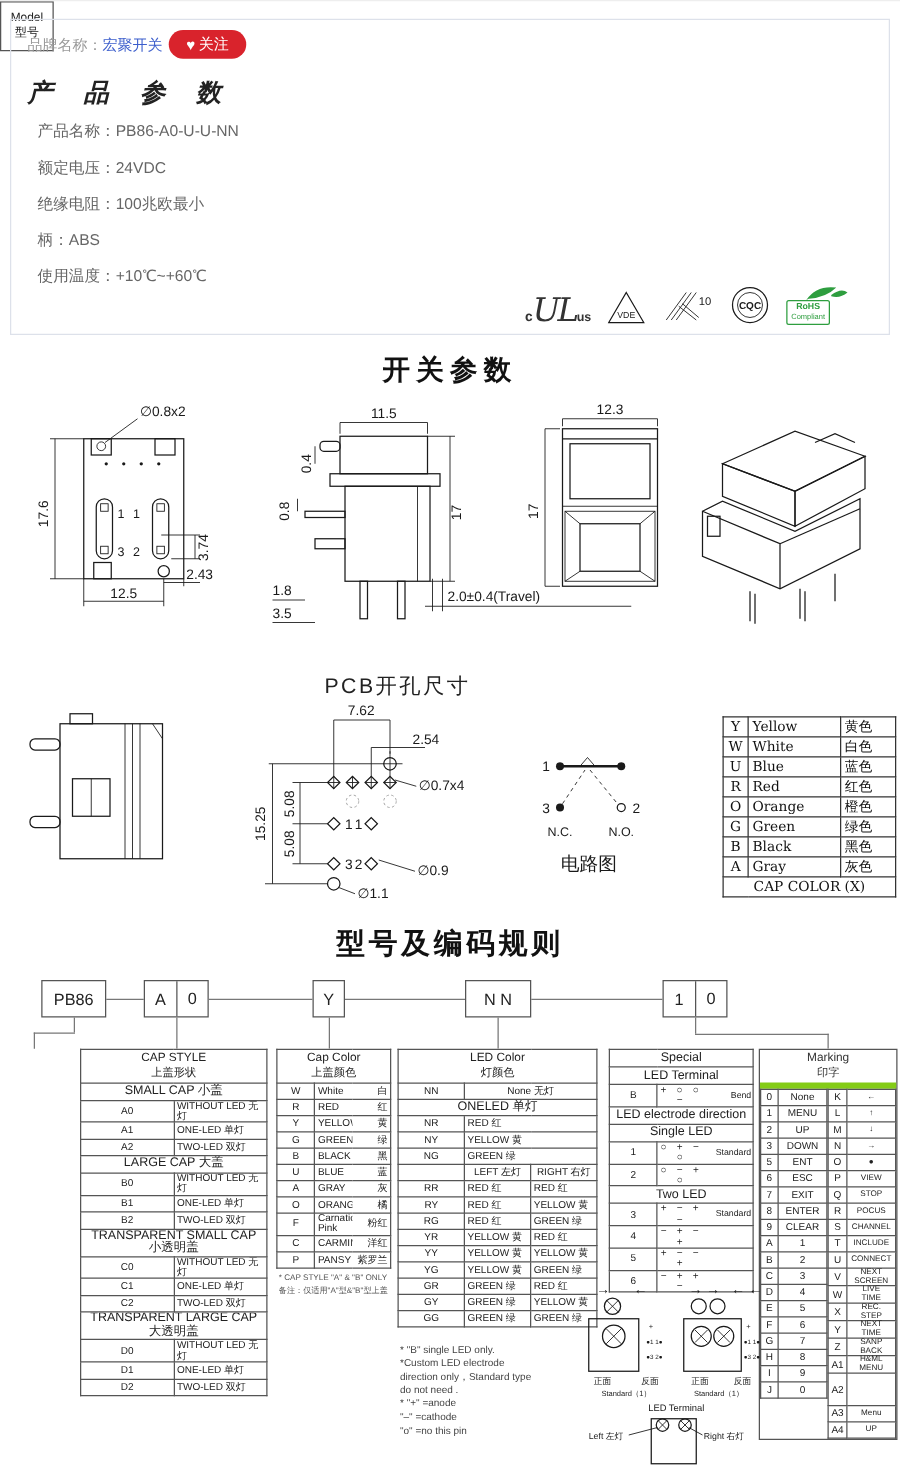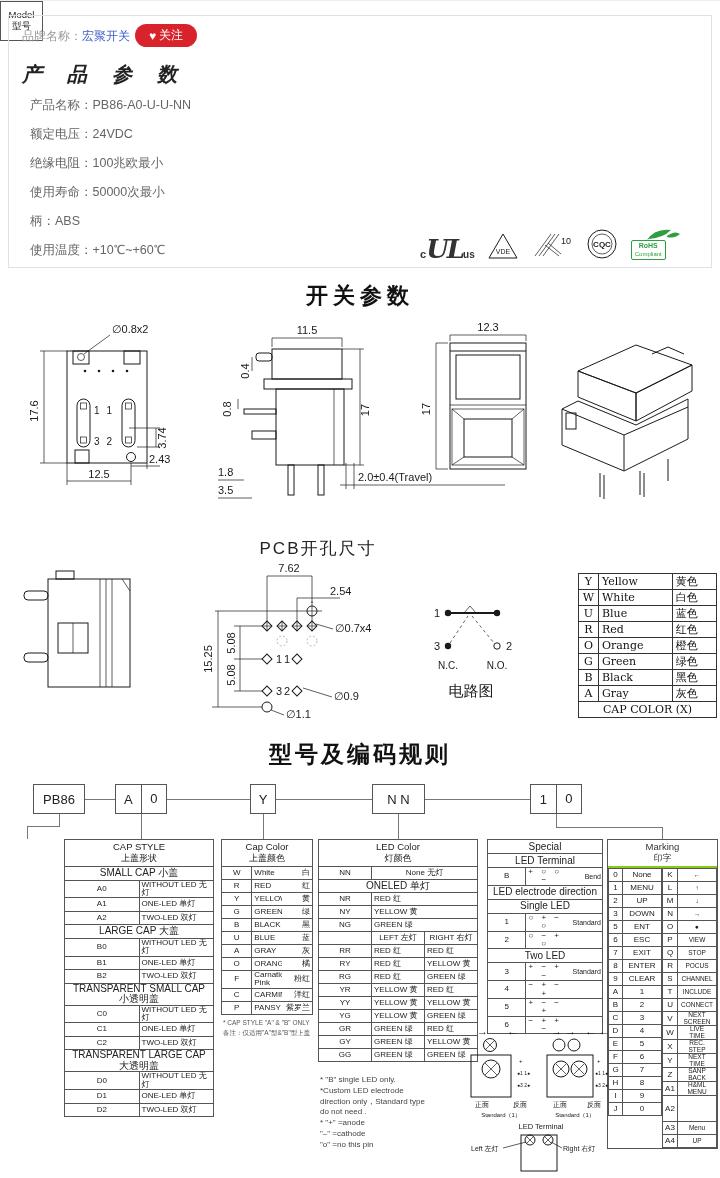--- a/index.html
+++ b/index.html
@@ -81,33 +81,33 @@
            white-space:pre-line; line-height:1.35; }
   .special { left:487px; top:838px; width:116px; }
   .special td:first-child { width:16px; text-align:center; }
   .special td { height:14px; }
   .special .pins { letter-spacing:3px; text-align:center; border-right:none; }
   .special .std { border-left:none; font-size:7px; text-align:right; width:36px; padding-right:1px; }
   .special th .l1 { font-size:10px; }
   .special th .l2 { font-size:10px; }
 
   .marking { left:607px; top:838px; width:111px; border:1px solid #555; background:#fff; }
-  .mhead { text-align:center; border-bottom:2px solid #84cc16; padding:1px 0; }
+  .mhead { text-align:center; border-bottom:5px solid #84cc16; padding:1px 0; }
   .mhead .l1 { font-size:9.5px; } .mhead .l2 { font-size:9px; }
   .mflex { display:flex; align-items:flex-start; }
   table.mark { border-collapse:collapse; table-layout:fixed; }
   .mark td { border:1px solid #555; font-size:8px; color:#222; height:13px; padding:0 1px;
              white-space:pre-line; line-height:1.0; vertical-align:middle; text-align:center; }
   .markL { width:55px; } .markL td:first-child { width:14px; }
   .markR { width:56px; } .markR td:first-child { width:15px; }
   .markR td:nth-child(2) { font-size:6.5px; line-height:6.5px; }
   .mark tr.tall td { height:26px; }
   .ulw { display:flex; align-items:flex-end; color:#333; }
   .ulw .c { font-size:11px; font-weight:bold; }
-  .ulw .ul { font-family:"DejaVu Serif", serif; font-style:italic; font-weight:bold; font-size:26px;
+  .ulw .ul { font-family:"DejaVu Serif", serif; font-style:italic; font-weight:normal; font-size:26px;
              line-height:22px; letter-spacing:-2px; }
   .ulw .us { font-size:10px; font-weight:bold; }
   .rohsbox { border:1.2px solid #2e9e3f; color:#2e9e3f; font-size:6px; text-align:center;
              padding:1px 3px; line-height:1.2; border-radius:2px; }
 </style>
 </head>
 <body>
 
 <div class="page">
 
@@ -120,21 +120,20 @@
     <span>♥</span>
     <span>关注</span>
   </div>
 
   <div class="abs ptitle">产 品 参 数</div>
 
   <div class="abs speccol" style="left:30px;width:200px;">
       <div class="item">产品名称：PB86-A0-U-U-NN</div>
       <div class="item">额定电压：24VDC</div>
       <div class="item">绝缘电阻：100兆欧最小</div>
-      <div class="item">使用寿命：50000次最小</div>
       <div class="item">柄：ABS</div>
       <div class="item">使用温度：+10℃~+60℃</div>
     </div>
 
   <div class="abs certs">
     <div class="ulw">
       <span class="c">c</span>
         <span class="ul">UL</span>
         <span class="us">us</span>
     </div>

